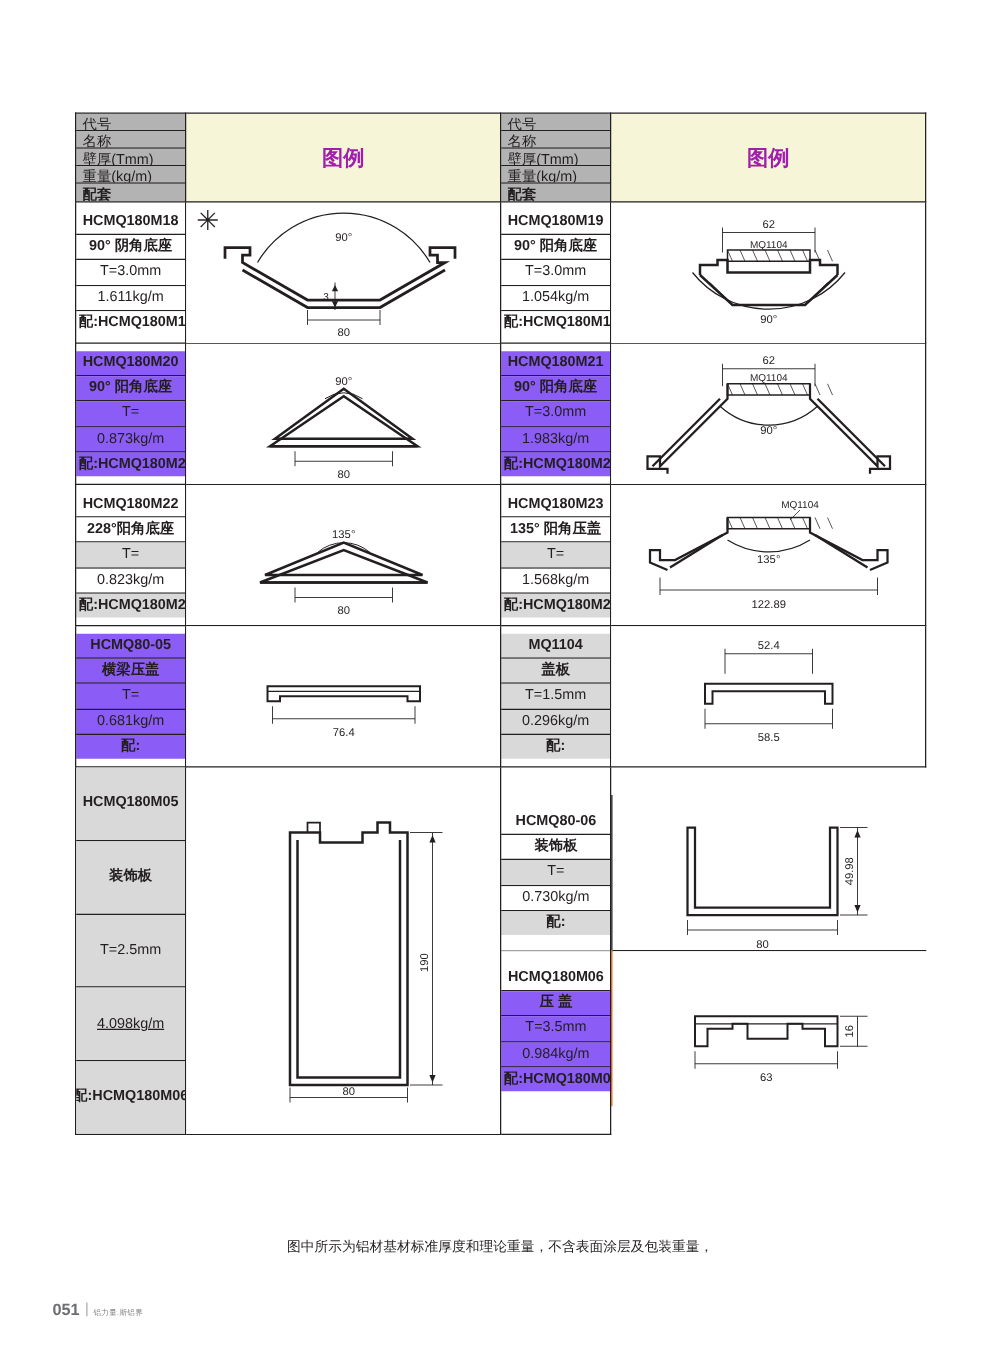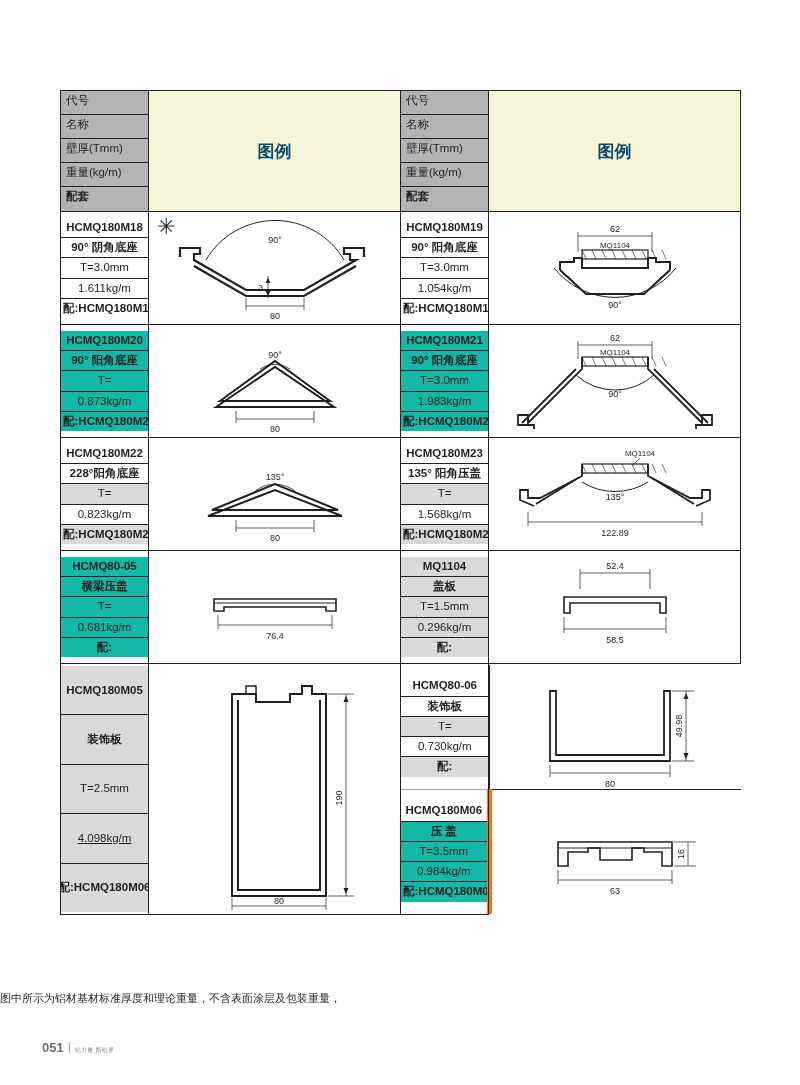--- a/index.html
+++ b/index.html
@@ -23,71 +23,72 @@
     table-layout: fixed;
   }
   .tbl td, .tbl th { border: 1px solid #231f20; padding: 0; vertical-align: middle; }
 
   
   .hdr-label {
     background: #b3b3b3;
     font-size: 8.5px;
     color: #231f20;
     padding: 1px 4px;
-    height: 24px;
+    height: 14px;
     line-height: 12px;
     border-bottom: 1px solid #231f20;
     white-space: nowrap;
   }
   .hdr-label:last-child { border-bottom: none; }
   .hdr-fig {
     background: #f7f5d8;
     text-align: center;
     font-size: 17px;
     font-weight: bold;
-    color: #0c4a6e;
+    color: #a21caf;
   }
 
   .code-col { width: 88px; }
   .fig-col  { width: 252px; }
 
   .cellstack { display: block; }
   .cellstack > div {
     border-bottom: 1px solid #231f20;
     font-size: 11.5px;
     color: #231f20;
     text-align: center;
     line-height: 1.15;
     padding: 3px 2px;
     white-space: nowrap;
     overflow: hidden;
   }
   .cellstack > div:last-child { border-bottom: none; font-weight: bold; }
   .c-code { font-weight: bold; font-size: 12.5px; }
   .c-name { font-weight: bold; }
   .bgGray { background: #d9d9d9; }
-  .bgCream { background: #14b8a6; }
+  .bgCream { background: #8b5cf6; }
   .bgWhite { background: #ffffff; }
   .left { text-align: left !important; padding-left: 5px !important; }
 
   .fig { position: relative; background: #ffffff; }
   .fig svg { display: block; margin: 0 auto; }
 
   .star {
     position: absolute;
     left: 8px; top: 4px;
     font-size: 22px;
     color: #231f20;
     line-height: 1;
   }
 
   .footnote {
     position: absolute;
     left: 0; top: 990px;
     width: 800px;
+    text-align: center;
     font-size: 11px;
     color: #231f20;
     line-height: 1.6;
   }
   .pagenum {
     position: absolute;
     left: 42px; top: 1040px;
     font-size: 13px;
     font-weight: bold;
     color: #6d6e71;
@@ -331,21 +332,21 @@
           <line x1="74" y1="78" x2="176" y2="78" stroke="#231f20" stroke-width=".7"></line>
           <line x1="74" y1="66" x2="74" y2="82" stroke="#231f20" stroke-width=".7"></line>
           <line x1="176" y1="66" x2="176" y2="82" stroke="#231f20" stroke-width=".7"></line>
           <text x="125" y="92" font-size="9" text-anchor="middle" fill="#231f20">58.5</text>
         </svg>
       </td>
     </tr>
 
     <tr>
       <td>
-        <div class="cellstack" style="height:246px; display:flex; flex-direction:column;">
+        <div class="cellstack" style="height:293px; display:flex; flex-direction:column;">
           <div class="c-code bgGray" style="flex:1; display:flex; align-items:center; justify-content:center;">HCMQ180M05</div>
           <div class="c-name bgGray" style="flex:1; display:flex; align-items:center; justify-content:center;">装饰板</div>
           <div class="bgGray" style="flex:1; display:flex; align-items:center; justify-content:center;">T=2.5mm</div>
           <div class="bgGray" style="flex:1; display:flex; align-items:center; justify-content:center;text-decoration:underline;">4.098kg/m</div>
           <div class="bgGray" style="flex:1; display:flex; align-items:center; justify-content:center;">配:HCMQ180M06</div>
         </div>
       </td>
       <td class="fig">
         <svg width="250" height="250" viewBox="0 0 250 250">
           <path d="M82 30 L82 232 L176 232 L176 30 L162 30 L162 22 L152 22 L152 30 L140 30 L140 38 L106 38 L106 30 L82 30 Z" fill="none" stroke="#231f20" stroke-width="2"></path>
@@ -390,21 +391,21 @@
                 <line x1="182" y1="96" x2="204" y2="96" stroke="#231f20" stroke-width=".7"></line>
                 <text x="192" y="61" font-size="9" text-anchor="middle" fill="#231f20" transform="rotate(-90 192 61)">49.98</text>
                 <line x1="60" y1="108" x2="180" y2="108" stroke="#231f20" stroke-width=".7"></line>
                 <line x1="60" y1="100" x2="60" y2="112" stroke="#231f20" stroke-width=".7"></line>
                 <line x1="180" y1="100" x2="180" y2="112" stroke="#231f20" stroke-width=".7"></line>
                 <text x="120" y="122" font-size="9" text-anchor="middle" fill="#231f20">80</text>
               </svg>
             </td>
           </tr>
           <tr>
-            <td style="border:none; border-right:5px solid #f97316;">
+            <td style="border:none; border-right:1px solid #f97316;">
               <div class="cellstack">
                 <div class="c-code bgWhite">HCMQ180M06</div>
                 <div class="c-name bgCream">压  盖</div>
                 <div class="bgCream">T=3.5mm</div>
                 <div class="bgCream">0.984kg/m</div>
                 <div class="bgCream">配:HCMQ180M05</div>
               </div>
             </td>
             <td class="fig" style="border:none;">
               <svg width="250" height="124" viewBox="0 0 250 124">

